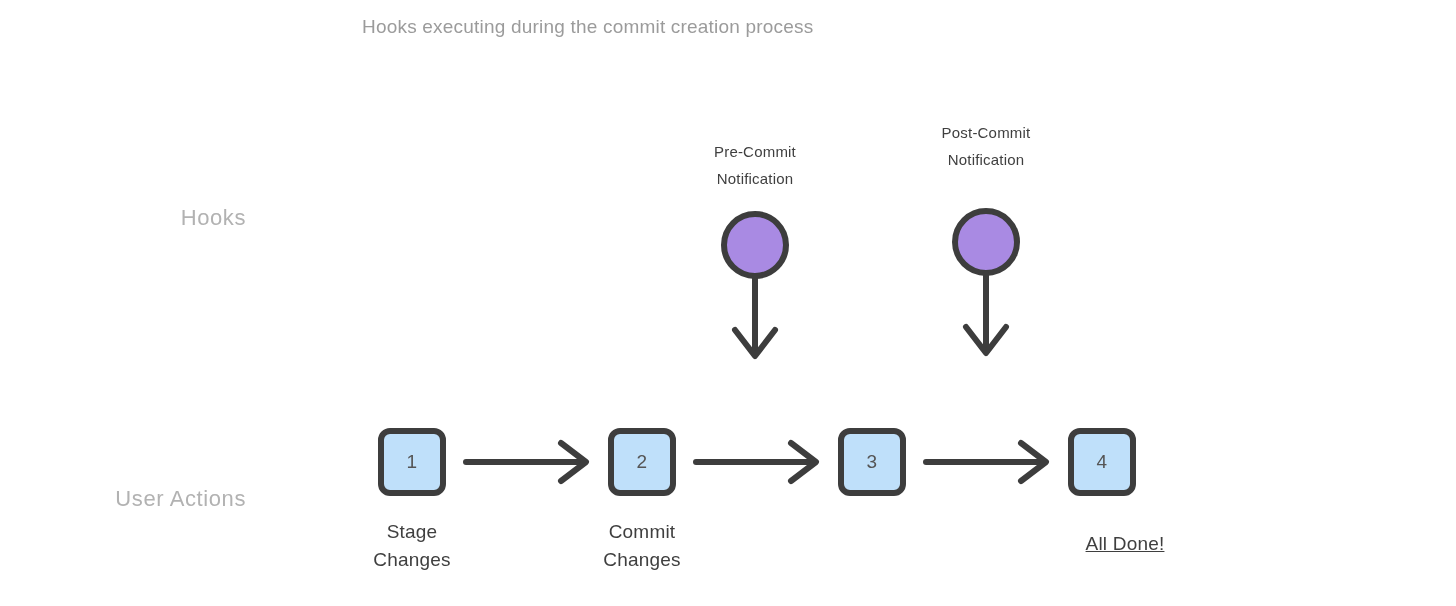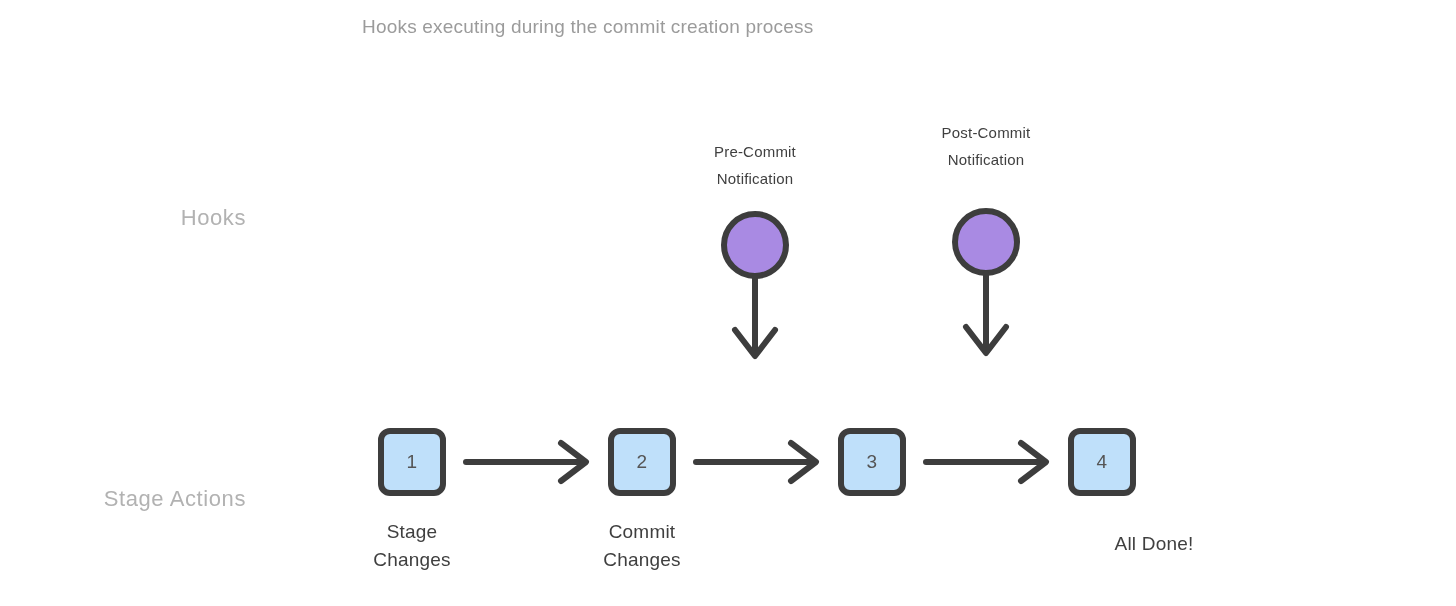--- a/index.html
+++ b/index.html
@@ -96,21 +96,21 @@
 </style>
 </head>
 <body>
 
 <div class="stage">
 
   <div class="diagram-title">Hooks executing during the commit creation process</div>
 
   <div class="row-label row-label-hooks">Hooks</div>
 
-  <div class="row-label row-label-user">Stage Actions</div>
+  <div class="row-label row-label-user">User Actions</div>
 
   <svg class="shapes" viewBox="0 0 1456 606" width="1456" height="606">
 
     <g>
       <circle cx="755" cy="245" r="31" fill="#a98ae3" stroke="#3d3d3d" stroke-width="6"></circle>
     </g>
     <g fill="none" stroke="#3d3d3d" stroke-width="6" stroke-linecap="round" stroke-linejoin="round">
       <line x1="755" y1="276" x2="755" y2="352"></line>
       <polyline points="735,330 755,356 775,330"></polyline>
     </g>
@@ -163,17 +163,17 @@
     <span>Stage</span>
     <span class="l2">Changes</span>
   </div>
 
   <div class="step-caption" style="left:522px; top:518px;">
     <span>Commit</span>
     <span class="l2">Changes</span>
   </div>
 
 
-  <div class="step-caption" style="left:1034px; top:530px;">
+  <div class="step-caption" style="left:1005px; top:530px;text-decoration:underline;">
     <span>All Done!</span>
   </div>
 
 </div>
 
 </body></html>

